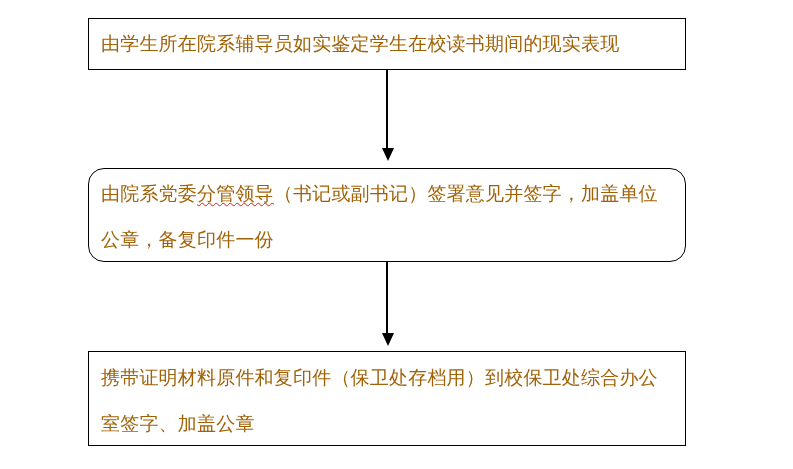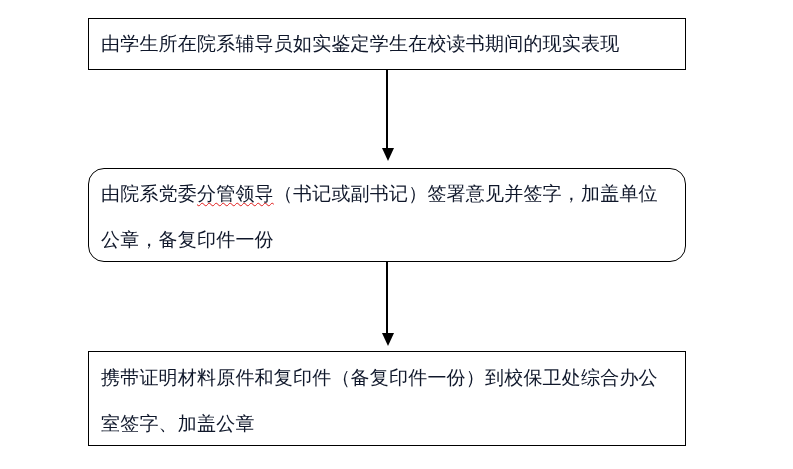--- a/index.html
+++ b/index.html
@@ -27,21 +27,21 @@
     width: 598px;
     box-sizing: border-box;
     border: 1.4px solid #000000;
     background: #ffffff;
   }
 
   .flow-box .box-text {
     font-family: "DejaVu Serif", "Liberation Serif", serif;
     font-size: 19px;
     line-height: 46px;
-    color: #0f172a;
+    color: #a16207;
     padding: 0 10px 0 12px;
     letter-spacing: 0.2px;
     white-space: pre-wrap;
     word-break: break-all;
   }
 
   #box-1 {
     top: 18px;
     height: 52px;
   }
@@ -126,16 +126,16 @@
   <div class="flow-box" id="box-2">
     <div class="box-text"><span>由院系党委</span><span class="spellcheck">分管领导</span><span>（书记或副书记）签署意见并签字，加盖单位公章，备复印件一份</span></div>
   </div>
 
   <div class="flow-arrow" id="arrow-2">
     <div class="arrow-shaft"></div>
     <div class="arrow-head"></div>
   </div>
 
   <div class="flow-box" id="box-3">
-    <div class="box-text">携带证明材料原件和复印件（备复印件一份）到校保卫处综合办公室签字、加盖公章</div>
+    <div class="box-text">携带证明材料原件和复印件（保卫处存档用）到校保卫处综合办公室签字、加盖公章</div>
   </div>
 
 </div>
 
 </body></html>

